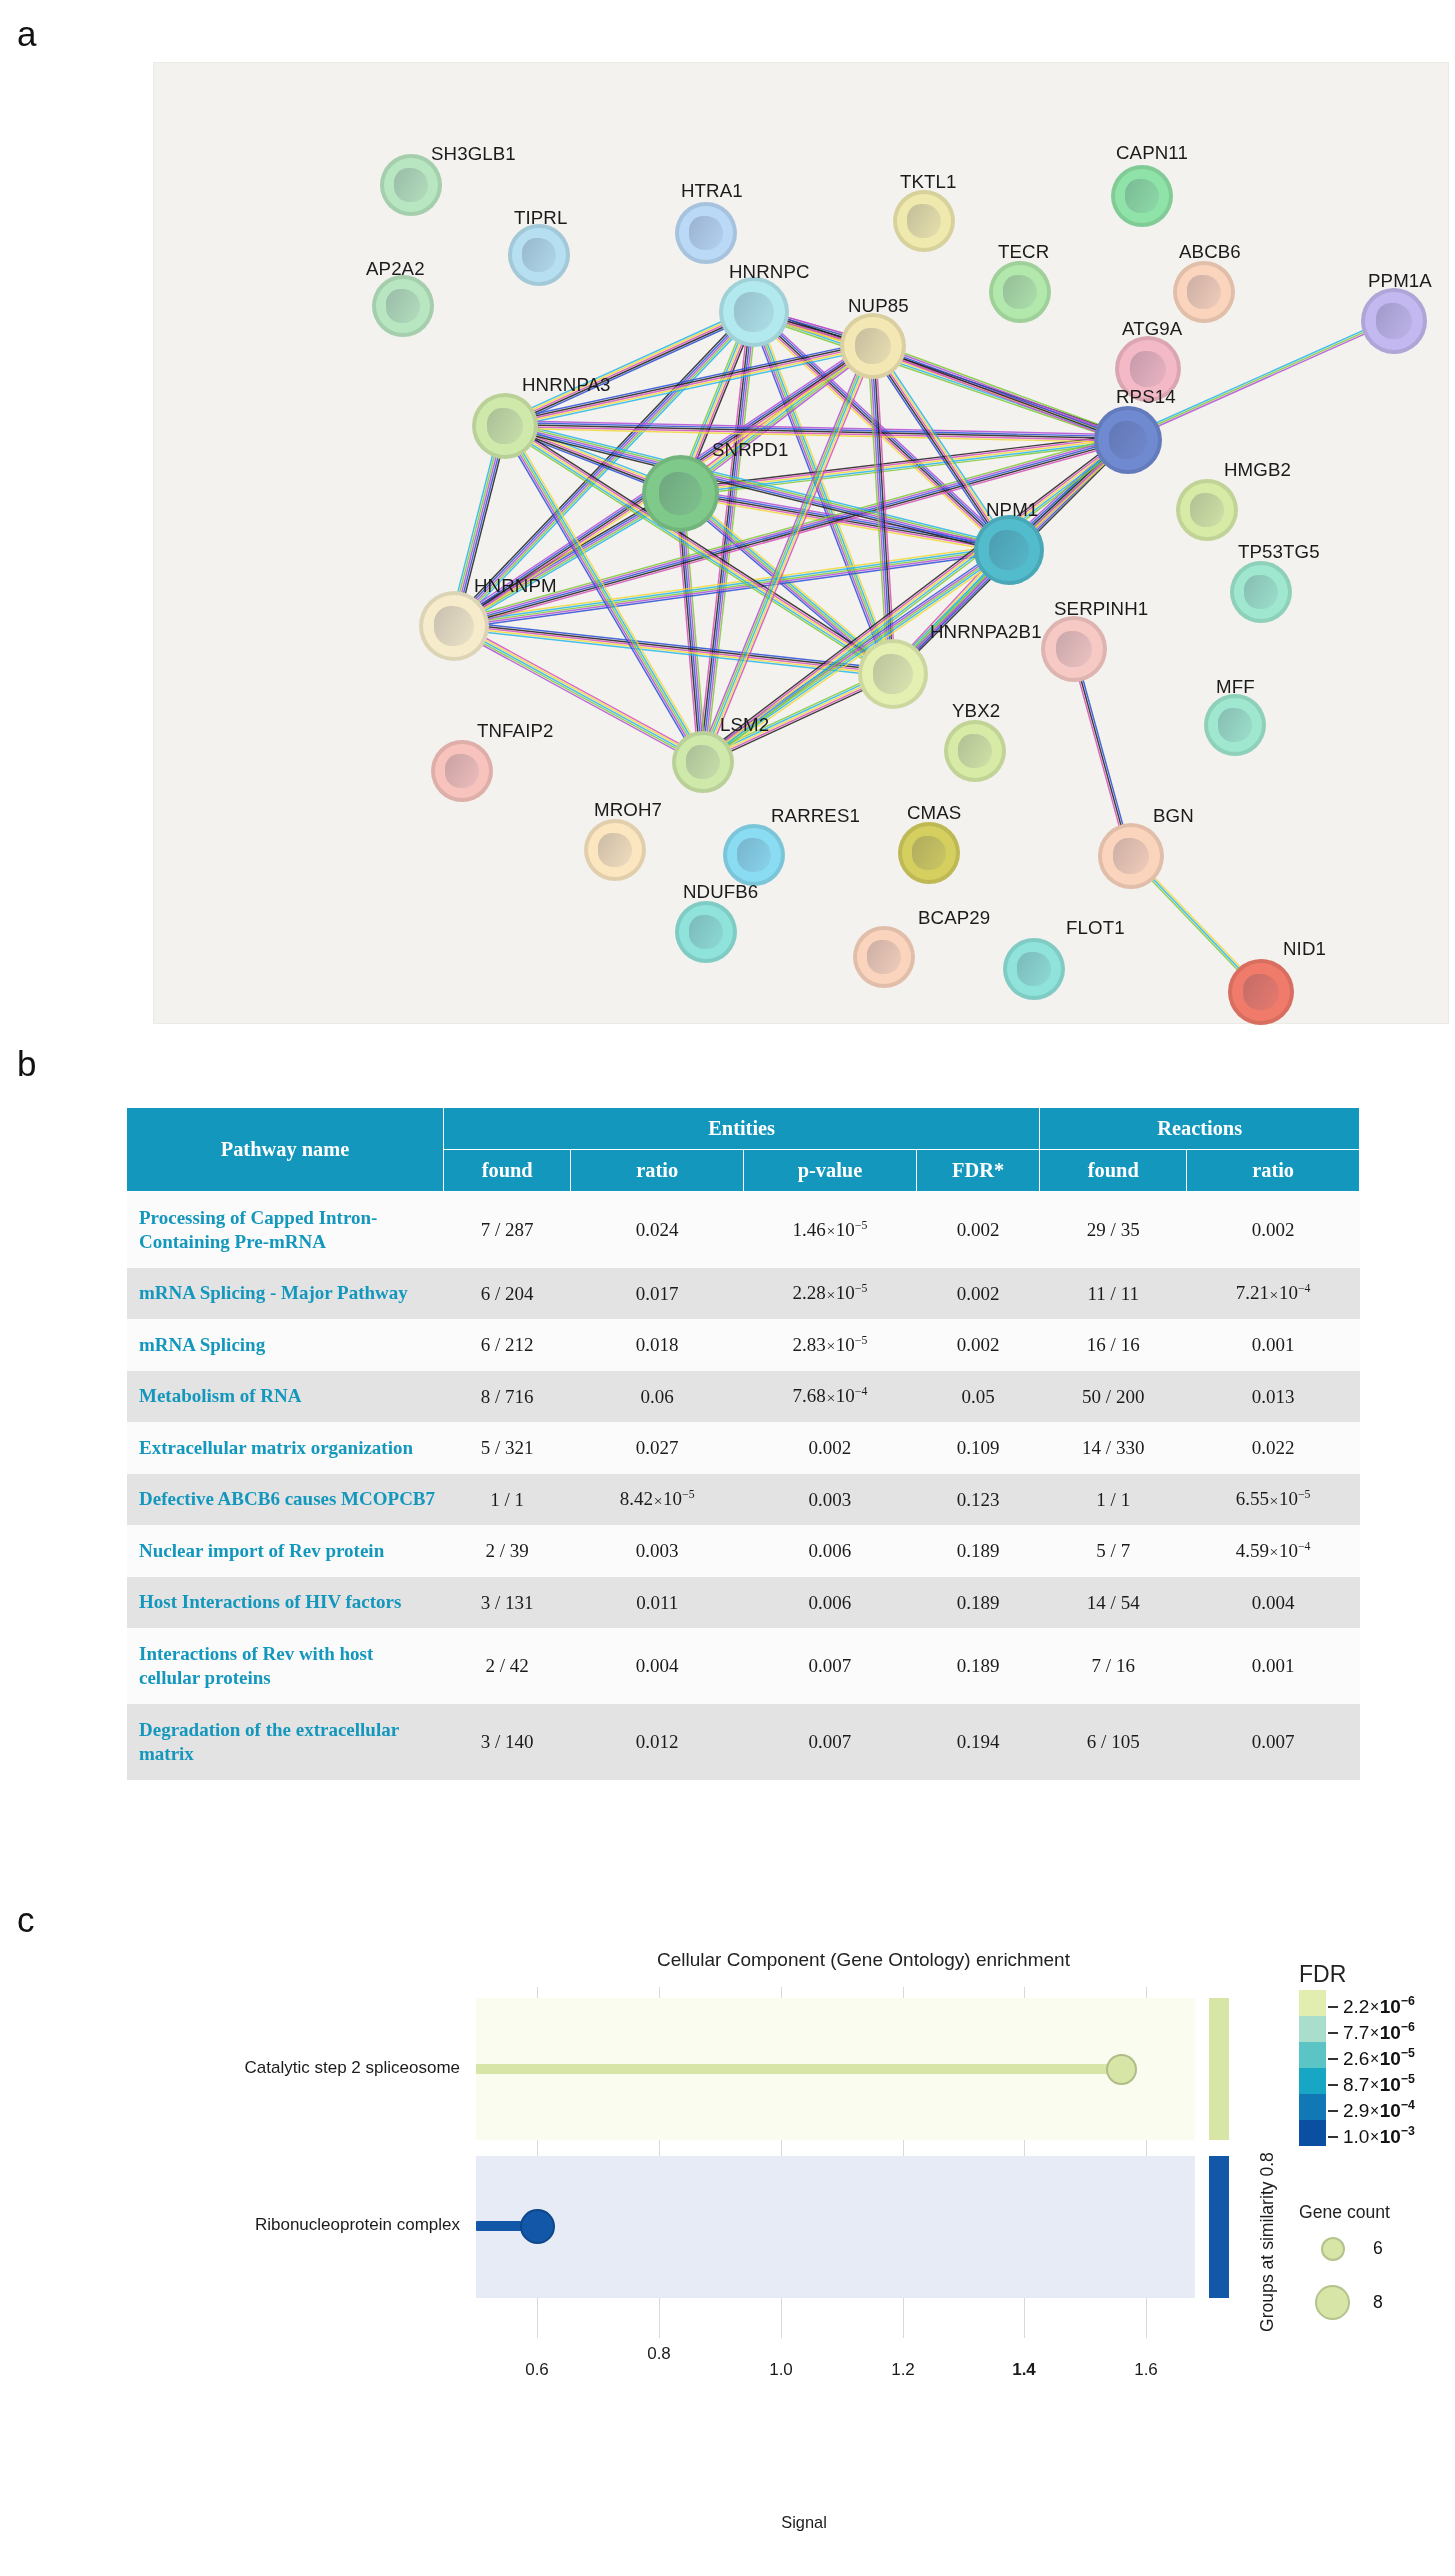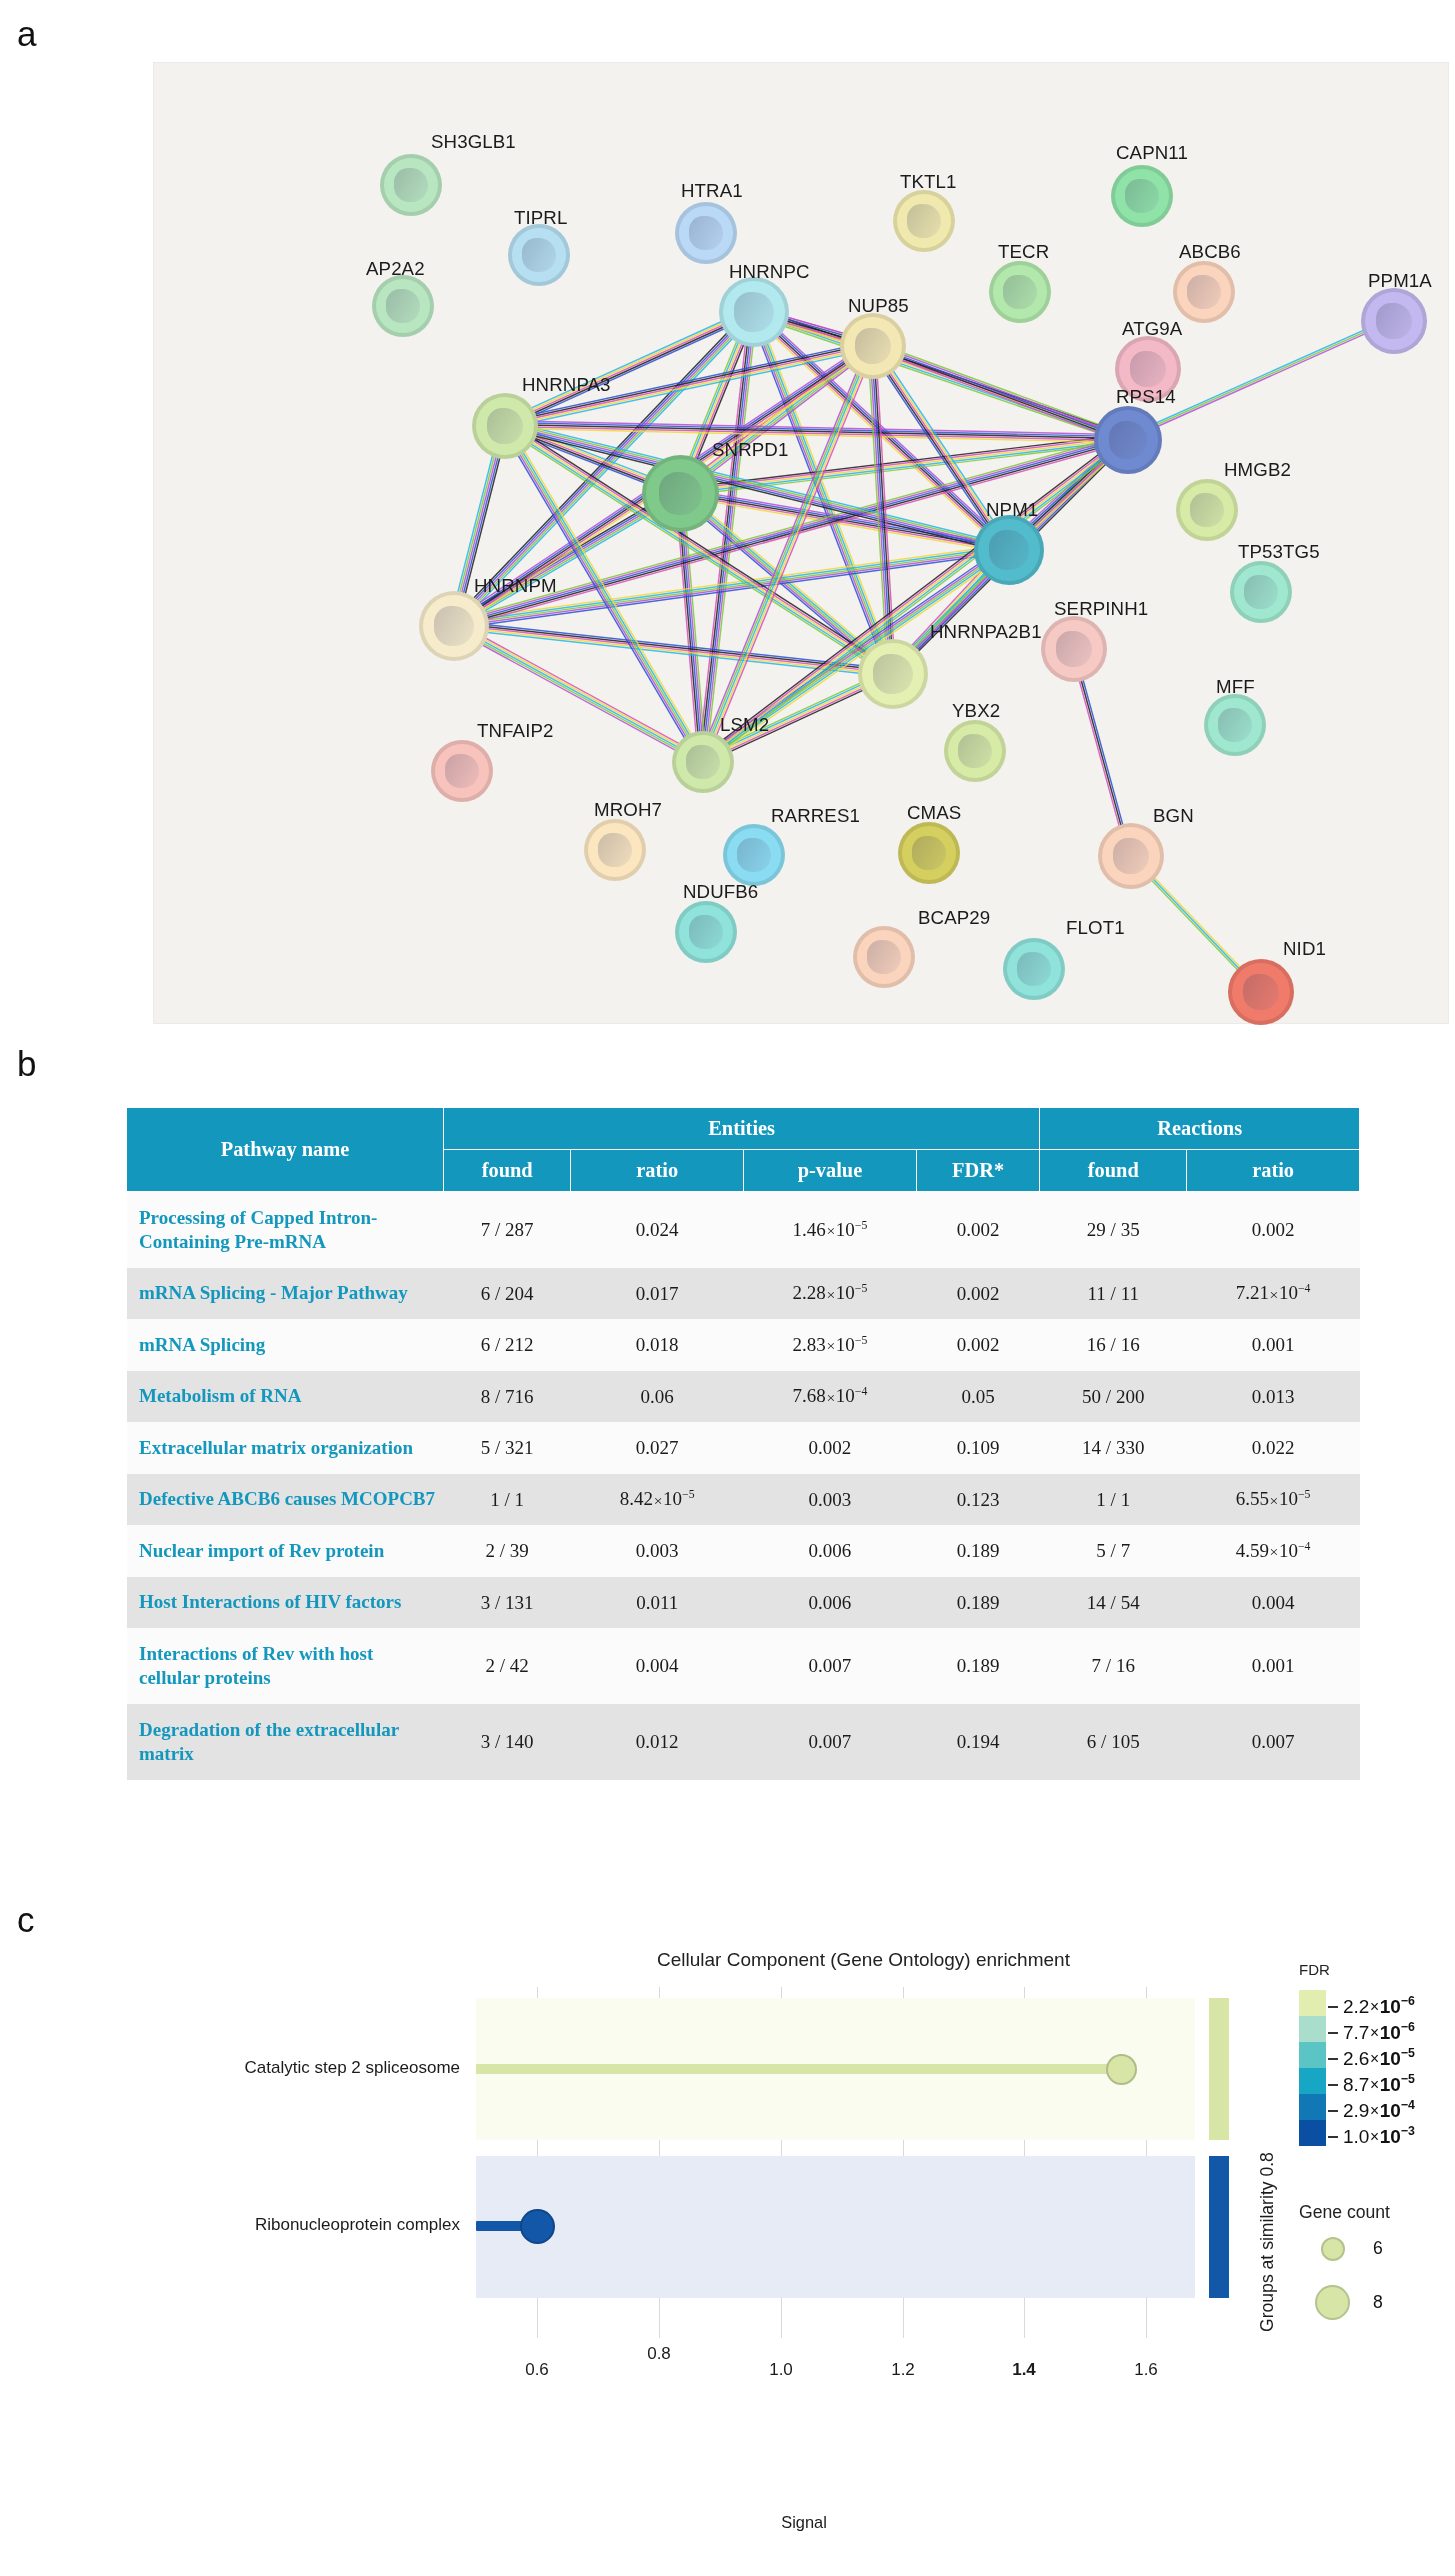--- a/index.html
+++ b/index.html
@@ -115,21 +115,21 @@
   
   .group-bar{ position:absolute; width:20.4px; }
   #group-axis-label{
     position:absolute; font-size:17.6px; color:#1b1b1b;
     white-space:nowrap; transform-origin:0 0; transform:rotate(-90deg);
   }
 
   
   #fdr-legend{ position:absolute; left:1197px; top:54px; }
   #fdr-legend .legend-title{
-    position:absolute; left:0; top:-29px; font-size:15px; color:#222;
+    position:absolute; left:0; top:-29px; font-size:23px; color:#222;
   }
   #fdr-legend .swatch{ position:absolute; left:0; width:27px; height:26px; }
   #fdr-legend .tickline{
     position:absolute; left:29px; width:10.2px; height:1.7px; background:#333;
   }
   #fdr-legend .tick-text{
     position:absolute; left:44px; font-size:19px; color:#111;
     white-space:nowrap; transform:translateY(-50%);
   }
   .tick-text b{ font-weight:700; }
@@ -350,21 +350,21 @@
       <line x1="1061.8681036697021" y1="433.4616371560424" x2="1271.8681036697021" y2="493.4616371560424" stroke="#b34fd6" stroke-width="2.6" opacity="0.85"></line>
       <line x1="1060.934051834851" y1="436.7308185780212" x2="1270.934051834851" y2="496.7308185780212" stroke="#2b4fd6" stroke-width="2.6" opacity="0.85"></line>
       <line x1="1060" y1="440" x2="1270" y2="500" stroke="#1f1f1f" stroke-width="2.6" opacity="0.85"></line>
       <line x1="1059.065948165149" y1="443.2691814219788" x2="1269.065948165149" y2="503.2691814219788" stroke="#d64fba" stroke-width="2.6" opacity="0.85"></line>
       <line x1="1058.1318963302979" y1="446.5383628439576" x2="1268.1318963302979" y2="506.5383628439576" stroke="#f0d93a" stroke-width="2.6" opacity="0.85"></line>
     </svg>
   <div id="network-nodes">
       <div class="node" style="left:226px;top:91px;width:62px;height:62px;background:#b8e6c0;">
         <div class="blob" style="background:linear-gradient(120deg,rgba(60,60,90,.45),rgba(120,120,160,.15));"></div>
       </div>
-      <div class="node-label" style="left:277px;top:68px;">SH3GLB1</div>
+      <div class="node-label" style="left:277px;top:80px;">SH3GLB1</div>
       <div class="node" style="left:354px;top:161px;width:62px;height:62px;background:#b6e0f2;">
         <div class="blob" style="background:linear-gradient(120deg,rgba(60,60,90,.45),rgba(120,120,160,.15));"></div>
       </div>
       <div class="node-label" style="left:360px;top:144px;">TIPRL</div>
       <div class="node" style="left:218px;top:212px;width:62px;height:62px;background:#b8e6c0;">
         <div class="blob" style="background:linear-gradient(120deg,rgba(60,60,90,.45),rgba(120,120,160,.15));"></div>
       </div>
       <div class="node-label" style="left:212px;top:195px;text-align:right;">AP2A2</div>
       <div class="node" style="left:521px;top:139px;width:62px;height:62px;background:#b9d9f7;">
         <div class="blob" style="background:linear-gradient(120deg,rgba(60,60,90,.45),rgba(120,120,160,.15));"></div>

